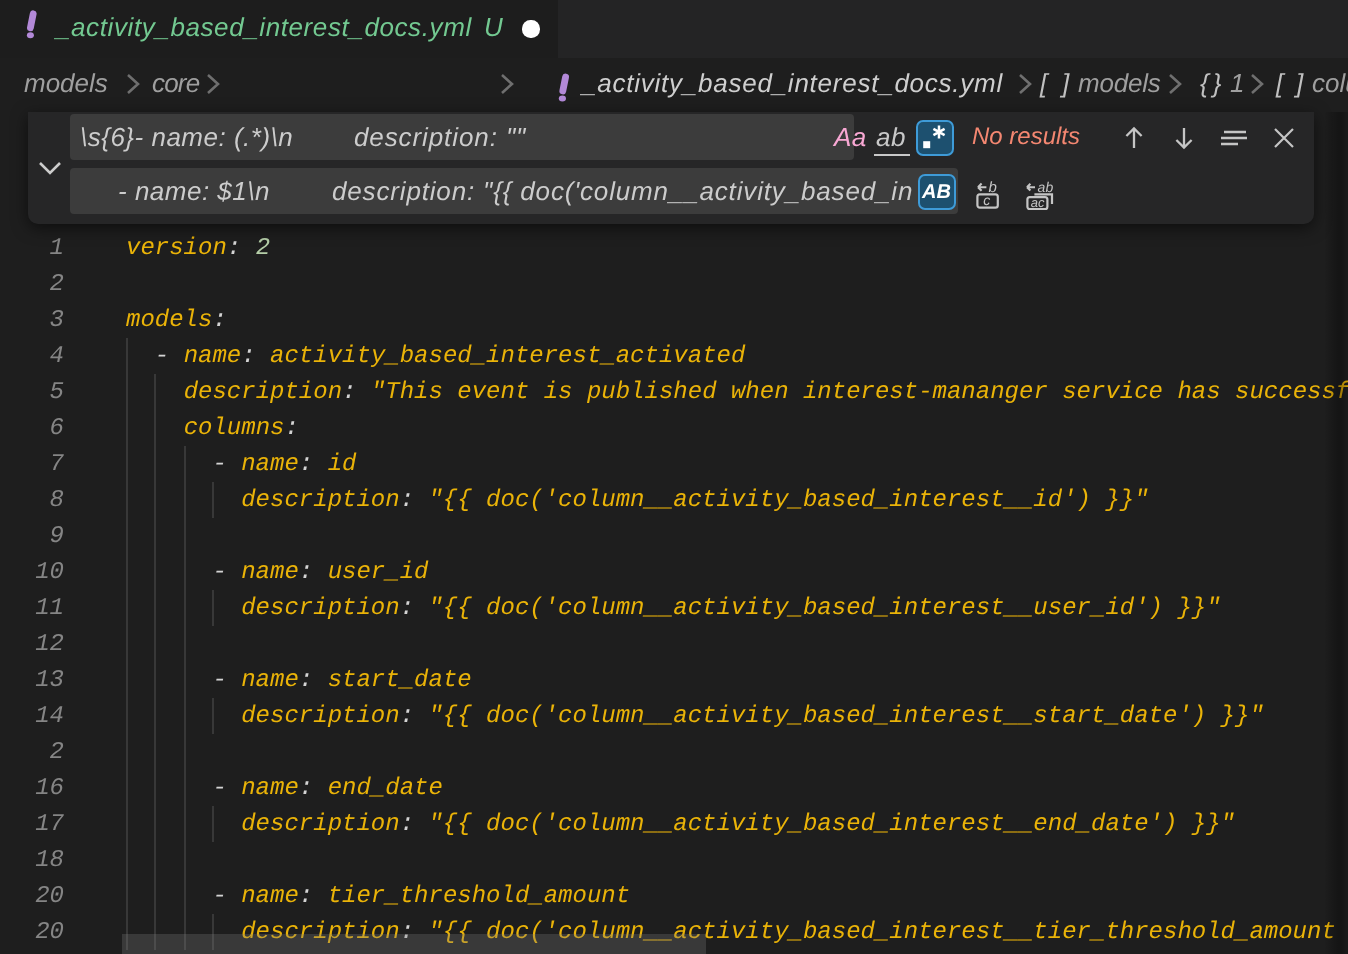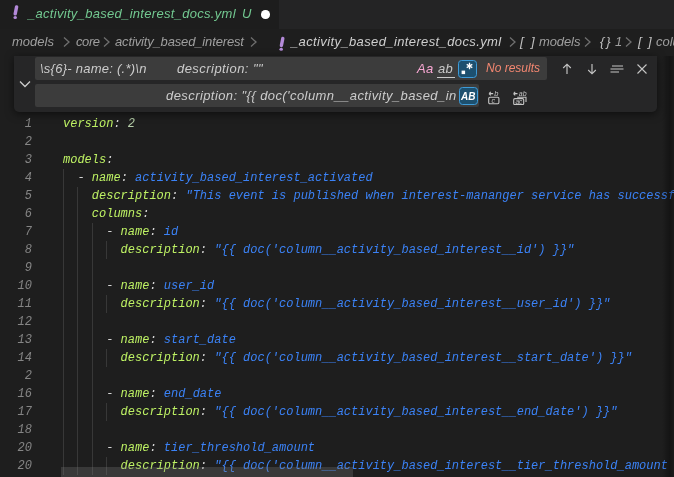--- a/index.html
+++ b/index.html
@@ -21,22 +21,22 @@
   .crumb.file { color:#cfcfcf; }
   .csep { position:absolute; top:6px; }
   .cicon { position:absolute; top:0; line-height:26px; font-size:13px; color:#c0c0c0; white-space:pre; }
 
   
   #gutter { position:absolute; left:0; top:115px; width:32px; text-align:right;
             font-family:"Liberation Mono", monospace; font-size:12px; line-height:18px; color:#858585; }
   #code { position:absolute; left:63px; top:115px; font-family:"Liberation Mono", monospace;
           font-size:12px; line-height:18px; color:#d4d4d4; }
   #code > div { white-space:pre; height:18px; }
-  .k { color:#bef264; }
-  .s { color:#3b82f6; }
+  .k { color:#eab308; }
+  .s { color:#eab308; }
   .n { color:#b5cea8; }
   .p { color:#d4d4d4; }
   .guide { position:absolute; width:1px; background:#383838; }
 
   
   #findw { position:absolute; left:14px; top:56px; width:643px; height:56px; background:#262627;
            border-bottom-left-radius:5px; border-bottom-right-radius:5px;
            box-shadow:0 2px 8px rgba(0,0,0,0.55); }
   .finput { position:absolute; background:#3c3c3c; border-radius:2px; height:22px; }
   .ftext { position:absolute; top:1px; line-height:22px; font-size:13px; color:#cccccc; white-space:pre; letter-spacing:0.25px; }
@@ -63,21 +63,20 @@
 
   <div id="crumbs">
     <span class="crumb" style="left:12px;">models</span>
     <svg class="csep" style="left:59px;" width="14" height="14" viewBox="0 0 14 14">
         <path d="M5 2.5 L10 7 L5 11.5" stroke="#6f6f6f" stroke-width="1.3" fill="none"></path>
       </svg>
     <span class="crumb" style="left:76px; letter-spacing:-0.4px;">core</span>
     <svg class="csep" style="left:99px;" width="14" height="14" viewBox="0 0 14 14">
         <path d="M5 2.5 L10 7 L5 11.5" stroke="#6f6f6f" stroke-width="1.3" fill="none"></path>
       </svg>
-    <span class="crumb" style="left:115px; letter-spacing:-0.15px;">activity_based_interest</span>
     <svg class="csep" style="left:246px;" width="14" height="14" viewBox="0 0 14 14">
         <path d="M5 2.5 L10 7 L5 11.5" stroke="#6f6f6f" stroke-width="1.3" fill="none"></path>
       </svg>
     <svg style="position:absolute; left:277px; top:7px;" width="10" height="16" viewBox="0 0 10 16">
         <path d="M5.8 2.5 L4.4 9.5" stroke="#b389d8" stroke-width="3.4" stroke-linecap="round" fill="none"></path>
         <ellipse cx="4.2" cy="13.2" rx="1.8" ry="1.5" fill="#b389d8"></ellipse>
       </svg>
     <span class="crumb file" style="left:291px; letter-spacing:0.38px;">_activity_based_interest_docs.yml</span>
     <svg class="csep" style="left:505px;" width="14" height="14" viewBox="0 0 14 14">
         <path d="M5 2.5 L10 7 L5 11.5" stroke="#6f6f6f" stroke-width="1.3" fill="none"></path>
@@ -155,21 +154,21 @@
 
   <div class="abs" style="left:61px; top:467px; width:292px; height:10px; background:rgba(121,121,121,0.30);"></div>
 
   <div class="abs" style="left:662px; top:56px; width:12px; height:421px; background:linear-gradient(to right, rgba(0,0,0,0) 0%, rgba(0,0,0,0.32) 62%, rgba(0,0,0,0.30) 72%, rgba(0,0,0,0.10) 100%);"></div>
 
   <div id="findw">
     <svg class="fbtn" style="left:2.7px; top:21px;" width="16" height="14" viewBox="0 0 16 14">
         <path d="M3 4.5 L8 9.5 L13 4.5" stroke="#cccccc" stroke-width="1.3" fill="none"></path>
       </svg>
 
-    <div class="finput" style="left:21px; top:1px; width:512px; height:22.5px;text-align:right;">
+    <div class="finput" style="left:21px; top:1px; width:392px; height:22.5px;text-align:right;">
       <span class="ftext" style="left:5px;">\s{6}- name: (.*)\n</span>
       <span class="ftext" style="left:142px; letter-spacing:0.45px;">description: ""</span>
       <span class="ftext" style="left:382px; color:#f9a8d4;">Aa</span>
       <span class="ftext" style="left:403px; color:#c8c8c8;">ab</span>
       <div style="position:absolute; left:402px; top:19.5px; width:18px; height:1px; background:#c8c8c8;"></div>
       <div class="togglebox" style="left:423px;">
         <svg width="16" height="15" viewBox="0 0 16 15">
           <rect x="2.6" y="9.6" width="3.5" height="3.5" fill="#ffffff"></rect>
           <path d="M10.5 1.8 L10.5 8.2 M7.7 3.4 L13.3 6.6 M13.3 3.4 L7.7 6.6" stroke="#ffffff" stroke-width="1.25"></path>
         </svg>
@@ -184,20 +183,21 @@
         <path d="M7 2 L7 11.8 M3.2 8 L7 11.8 L10.8 8" stroke="#c5c5c5" stroke-width="1.15" fill="none"></path>
       </svg>
     <svg class="fbtn" style="left:595px; top:6px;" width="16" height="14" viewBox="0 0 16 14">
         <path d="M3 4 L14 4 M1.5 7 L14.5 7 M1.5 10 L10 10" stroke="#c5c5c5" stroke-width="1.2" fill="none"></path>
       </svg>
     <svg class="fbtn" style="left:621px; top:6px;" width="14" height="14" viewBox="0 0 14 14">
         <path d="M2.5 2.5 L11.5 11.5 M11.5 2.5 L2.5 11.5" stroke="#c5c5c5" stroke-width="1.1" fill="none"></path>
       </svg>
 
     <div class="finput" style="left:21px; top:28px; width:444px; height:23px; overflow:hidden;">
+      <span class="ftext" style="left:24px;">- name: $1\n</span>
       <span class="ftext" style="left:131px; width:291px; overflow:hidden; letter-spacing:0.42px;">description: "{{ doc('column__activity_based_interest__</span>
       <div class="togglebox" style="left:424px; font-size:10px; line-height:17px; font-weight:bold;">AB</div>
     </div>
 
     <svg class="fbtn" style="left:473px; top:33px;" width="15" height="16" viewBox="0 0 15 16">
       <text x="7.2" y="7" font-size="7.5" fill="#c5c5c5" font-family="Liberation Sans">b</text>
       <path d="M2 4.6 L6.2 4.6 M2 4.6 L3.8 2.8 M2 4.6 L3.8 6.4" stroke="#c5c5c5" stroke-width="1.05" fill="none"></path>
       <rect x="1.7" y="8.2" width="10.2" height="6.6" rx="1.2" stroke="#c5c5c5" fill="none" stroke-width="1.1"></rect>
       <text x="4.6" y="13.6" font-size="7" fill="#c5c5c5" font-family="Liberation Sans">c</text>
     </svg>

